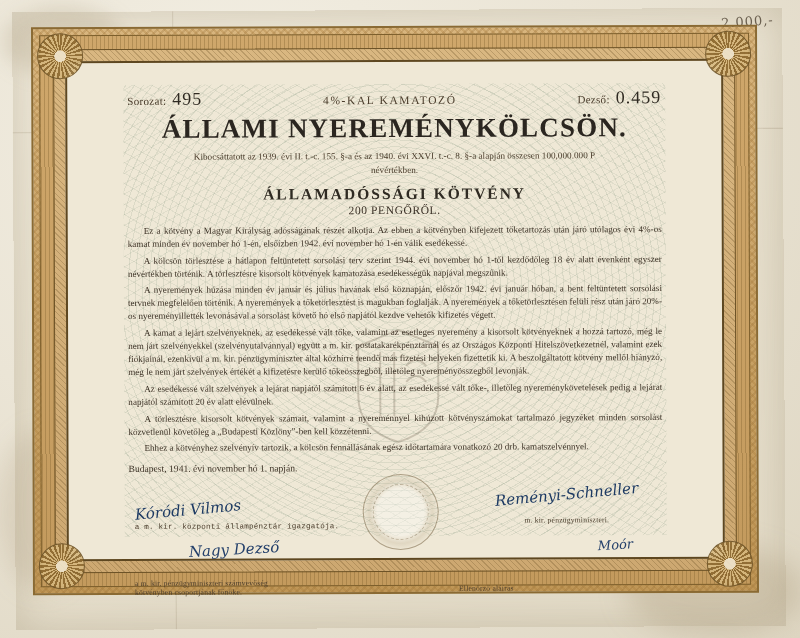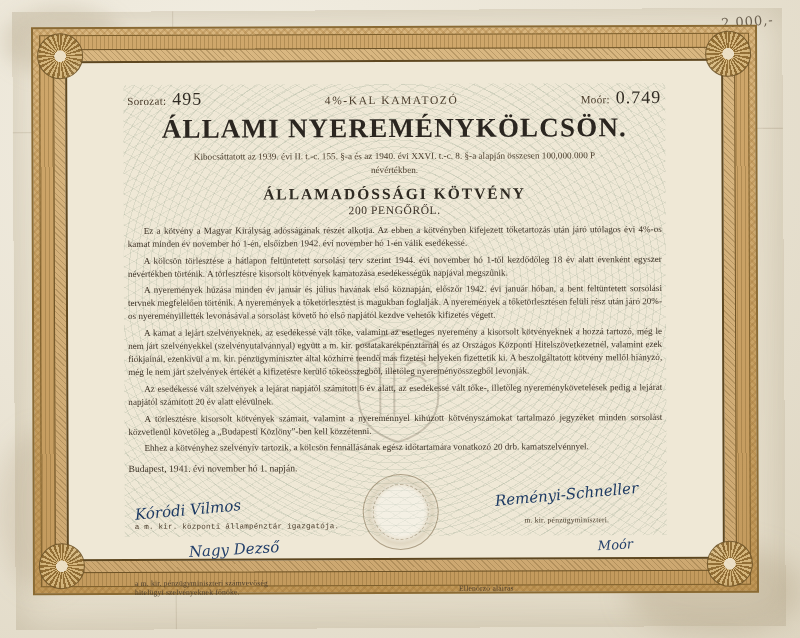--- a/index.html
+++ b/index.html
@@ -321,21 +321,21 @@
     </div>
 
     <div id="content">
 
       <div class="row-top">
         <div>
           <span class="lbl">Sorozat:</span><span class="numbig">495</span>
         </div>
         <div class="kamat">4%-KAL KAMATOZÓ</div>
         <div>
-          <span class="lbl">Moór:</span><span class="numbig">0.749</span>
+          <span class="lbl">Dezső:</span><span class="numbig">0.459</span>
         </div>
       </div>
 
       <h1 id="title">ÁLLAMI NYEREMÉNYKÖLCSÖN.</h1>
 
       <div class="legal-line">Kibocsáttatott az 1939. évi II. t.-c. 155. §-a és az 1940. évi XXVI. t.-c. 8. §-a alapján összesen 100,000.000 P</div>
       <div class="legal-line">névértékben.</div>
 
       <h2 id="subtitle">ÁLLAMADÓSSÁGI KÖTVÉNY</h2>
       <div id="denom">200 PENGŐRŐL.</div>
@@ -355,21 +355,21 @@
 
     <div id="sigs">
       <div class="sig-block" style="left:6px; top:0;">
         <div class="sig-script">Kóródi Vilmos</div>
         <div class="sig-caption" style="margin-top:8px;font-family:Liberation Mono, monospace;">a m. kir. központi állampénztár igazgatója.</div>
       </div>
 
       <div class="sig-block" style="left:60px; top:44px;">
         <div class="sig-script blue2">Nagy Dezső</div>
         <div class="sig-caption" style="margin-top:20px; margin-left:-54px;">a m. kir. pénzügyminiszteri számvevőség</div>
-        <div class="sig-caption" style="margin-left:-54px;">hitelügyi szelvényeknek főnöke.</div>
+        <div class="sig-caption" style="margin-left:-54px;">kötvényben csoportjának főnöke.</div>
       </div>
 
       <div class="sig-block" style="right:24px; top:-10px; text-align:center;">
         <div class="sig-script">Reményi-Schneller</div>
         <div class="sig-caption" style="margin-top:12px;">m. kir. pénzügyminiszteri.</div>
       </div>
 
       <div class="sig-block" style="right:30px; top:42px; text-align:left;">
         <div class="sig-script blue2" style="font-size:13px;">Moór</div>
       </div>

